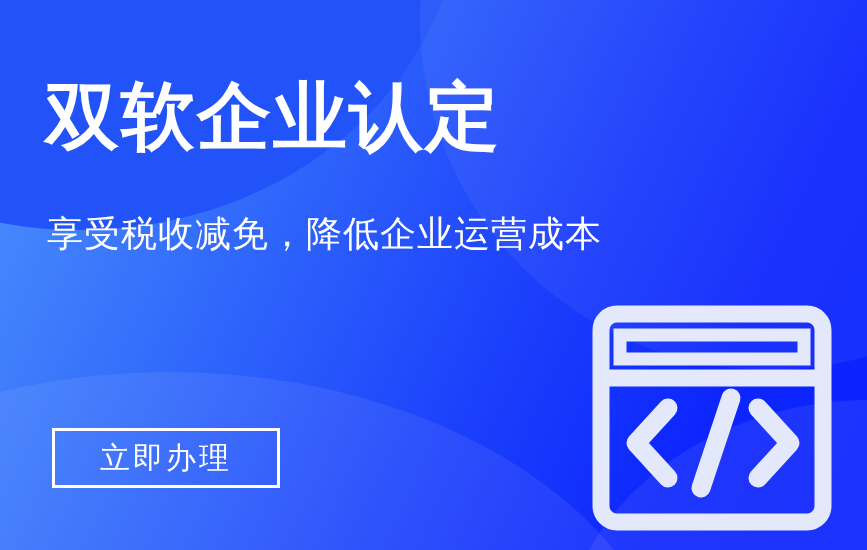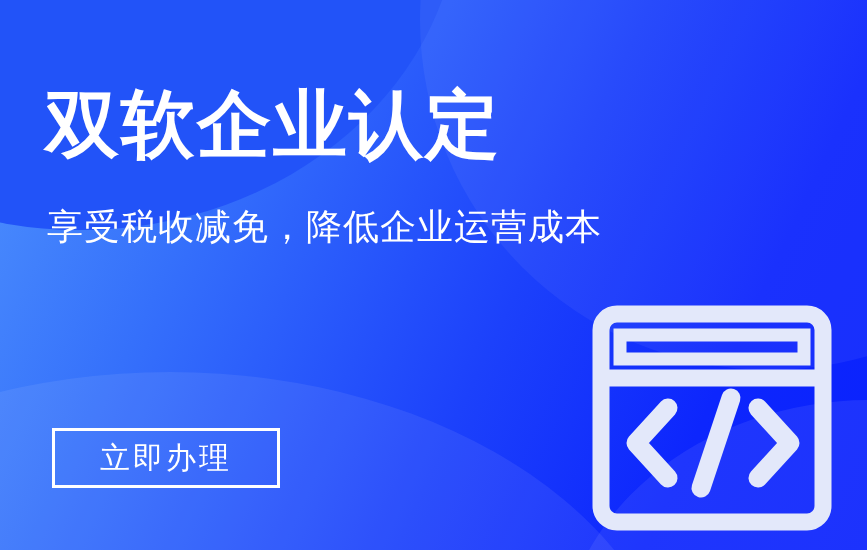--- a/index.html
+++ b/index.html
@@ -78,27 +78,26 @@
   #headline {
     position: absolute;
     left: 45px;
     top: 80px;
     font-size: 74px;
     font-weight: bold;
     color: #ffffff;
     letter-spacing: 2px;
     line-height: 1;
     white-space: nowrap;
-    margin-top: 8px;
   }
 
   #subhead {
     position: absolute;
     left: 47px;
-    top: 204px;
+    top: 211px;
     font-size: 36px;
     font-weight: normal;
     color: #ffffff;
     letter-spacing: 1px;
     line-height: 1.25;
     white-space: nowrap;
   }
 
   #cta-button {
     position: absolute;

